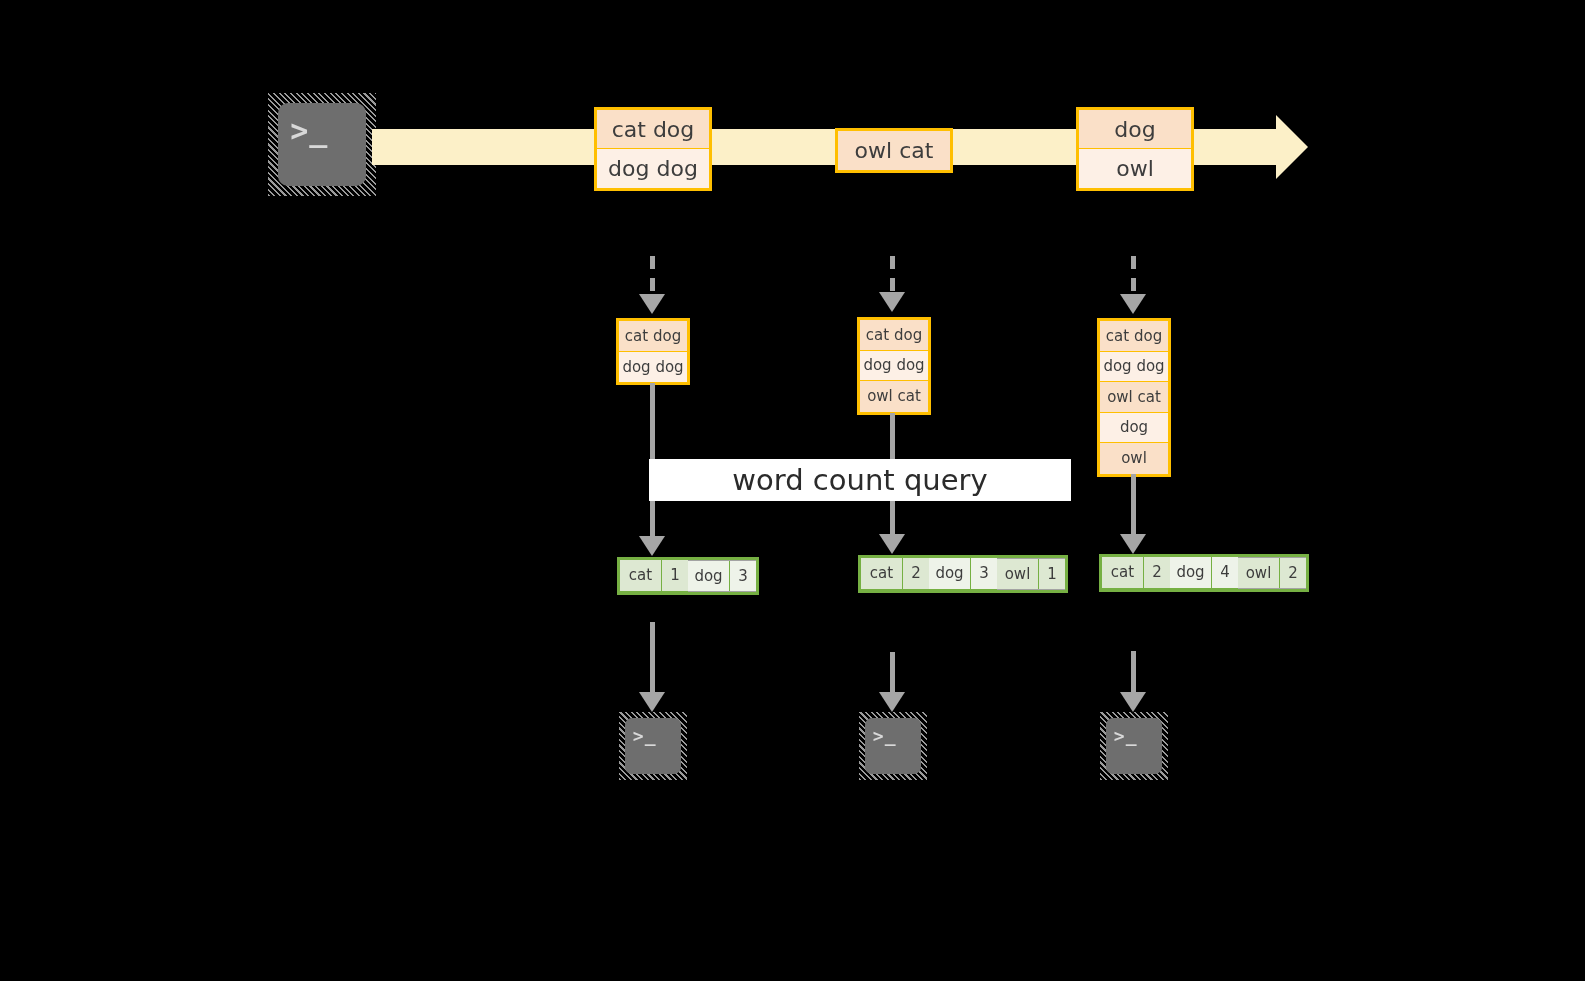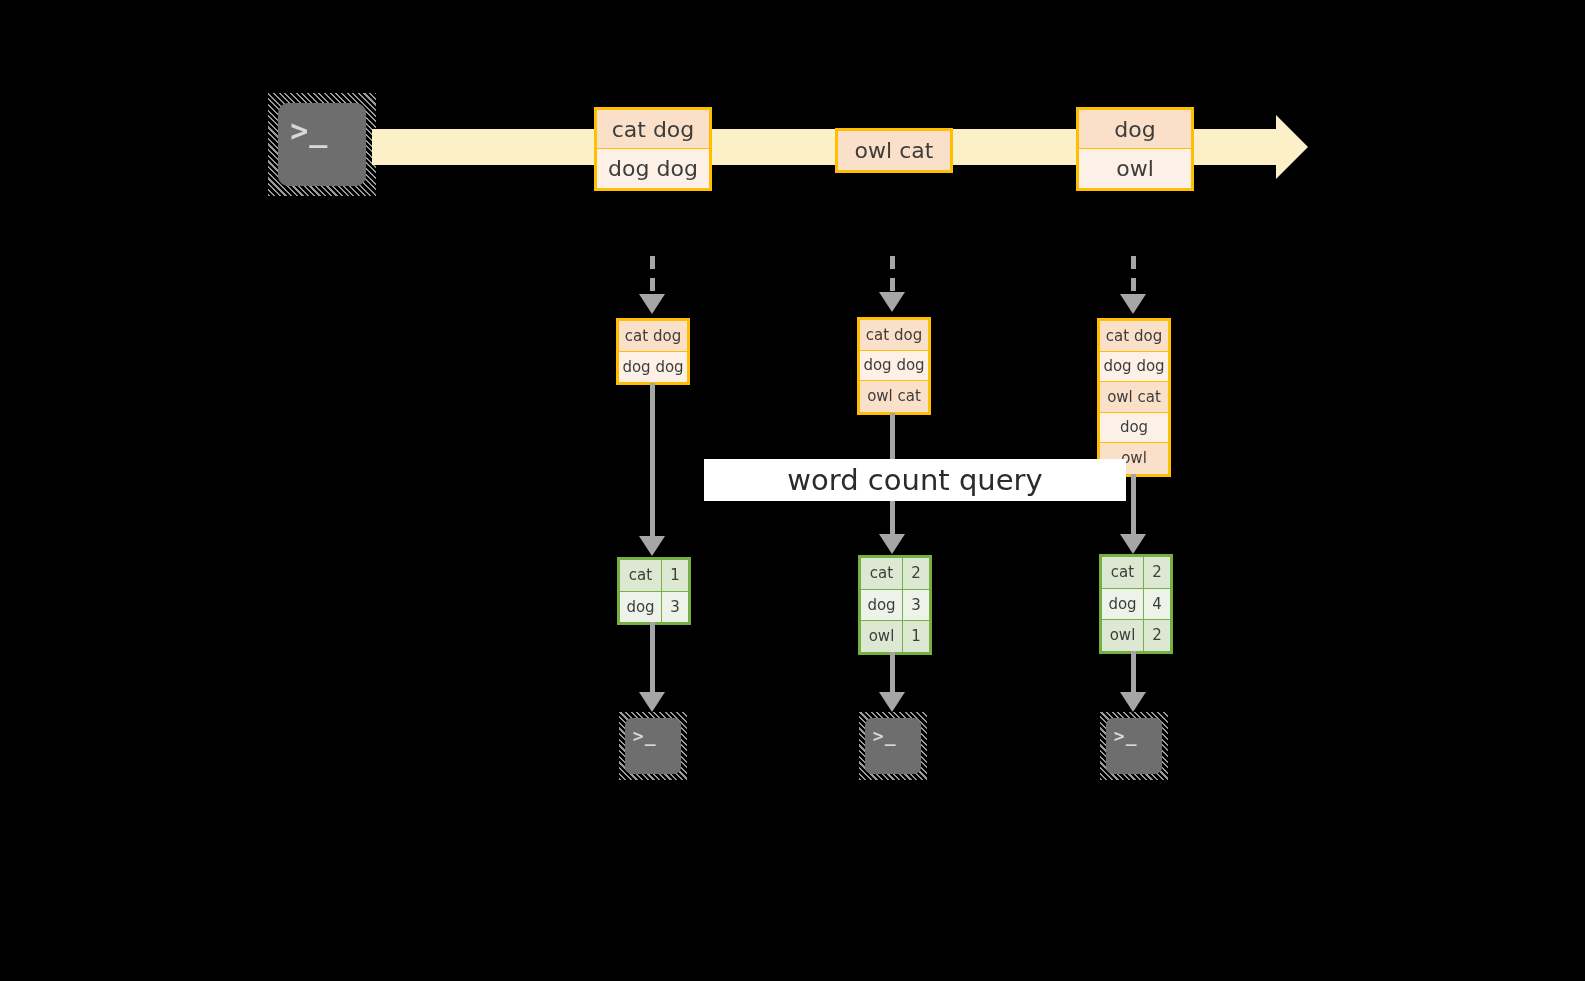--- a/index.html
+++ b/index.html
@@ -101,23 +101,23 @@
     border-left: 13px solid transparent;
     border-right: 13px solid transparent;
     border-top: 20px solid #a6a6a6;
   }
 
   
   .res {
     position: absolute;
     box-sizing: border-box;
     border: 3px solid #76b043;
-    background: #be185d;
-    display: flex;
-    flex-direction: column;
+    background: #a3a3a3;
+    display: flex;
+    flex-direction: row;
     align-items: center;
   }
   .res .row {
     display: flex;
     height: 30.5px;
     border-bottom: 1.5px solid #76b043;
   }
   .res .row:last-child { border-bottom: none; }
   .res .w, .res .n {
     box-sizing: border-box;
@@ -205,21 +205,21 @@
 
   <div class="conn" style="left:650px; top:383px; height:155px;"></div>
   <div class="arrowhead" style="left:639px; top:536px;"></div>
 
   <div class="conn" style="left:890px; top:413px; height:123px;"></div>
   <div class="arrowhead" style="left:879px; top:534px;"></div>
 
   <div class="conn" style="left:1131px; top:474px; height:62px;"></div>
   <div class="arrowhead" style="left:1120px; top:534px;"></div>
 
-  <div class="banner" style="left:704px; top:459px; width:422px; height:42px;">
+  <div class="banner" style="left:649px; top:459px; width:422px; height:42px;">
     <span>word count query</span>
   </div>
 
   <div class="res" style="left:617px; top:557px;">
     <div class="row shade">
       <div class="w">cat</div>
       <div class="n">1</div>
     </div>
     <div class="row">
       <div class="w">dog</div>

